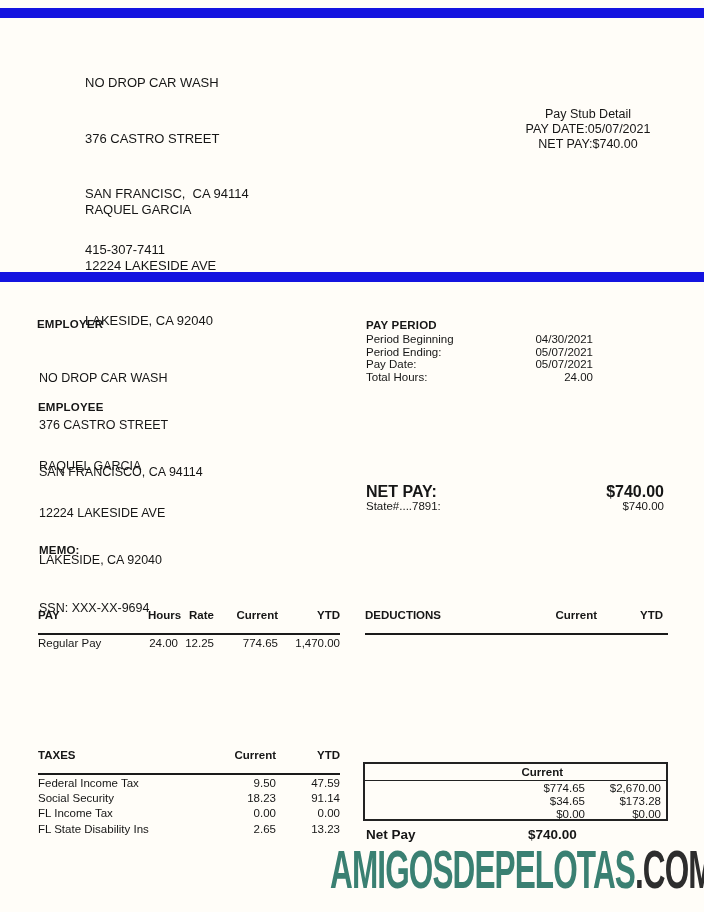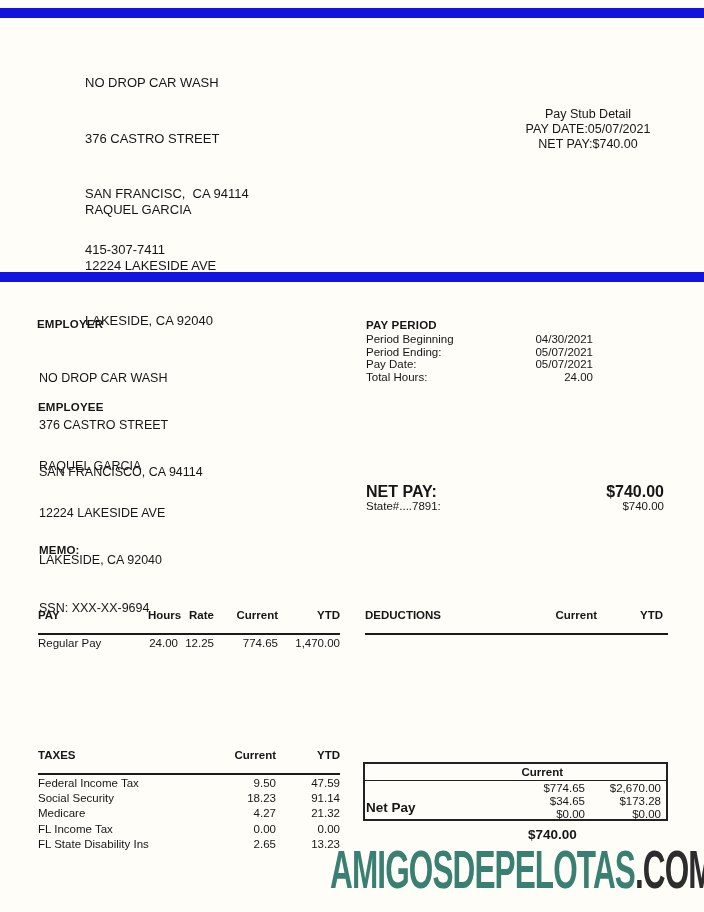--- a/index.html
+++ b/index.html
@@ -149,25 +149,20 @@
     <span class="tax-name c-name">Federal Income Tax</span>
     <span class="tax-cur c-num">9.50</span>
     <span class="tax-ytd c-num">47.59</span>
   </div>
   <div class="row">
     <span class="tax-name c-name">Social Security</span>
     <span class="tax-cur c-num">18.23</span>
     <span class="tax-ytd c-num">91.14</span>
   </div>
   <div class="row">
-    <span class="tax-name c-name">Medicare</span>
-    <span class="tax-cur c-num">4.27</span>
-    <span class="tax-ytd c-num">21.32</span>
-  </div>
-  <div class="row">
     <span class="tax-name c-name">FL Income Tax</span>
     <span class="tax-cur c-num">0.00</span>
     <span class="tax-ytd c-num">0.00</span>
   </div>
   <div class="row">
     <span class="tax-name c-name">FL State Disability Ins</span>
     <span class="tax-cur c-num">2.65</span>
     <span class="tax-ytd c-num">13.23</span>
   </div>
 </div>
@@ -183,18 +178,18 @@
   <div class="srow">
     <span class="s1">$34.65</span>
     <span class="s2">$173.28</span>
   </div>
   <div class="srow">
     <span class="s1">$0.00</span>
     <span class="s2">$0.00</span>
   </div>
 </div>
 
-<div class="abs netpay-lbl" style="left:366px;top:800px;">Net Pay</div>
+<div class="abs netpay-lbl" style="left:366px;top:827px;">Net Pay</div>
 <div class="abs netpay-lbl" style="left:528px;top:827px;">$740.00</div>
 
 <div class="abs wm">
   <span style="color:#3a8072;">AMIGOSDEPELOTAS</span><span style="color:#2d2d2d;">.COM</span>
 </div>
 
 </body></html>

